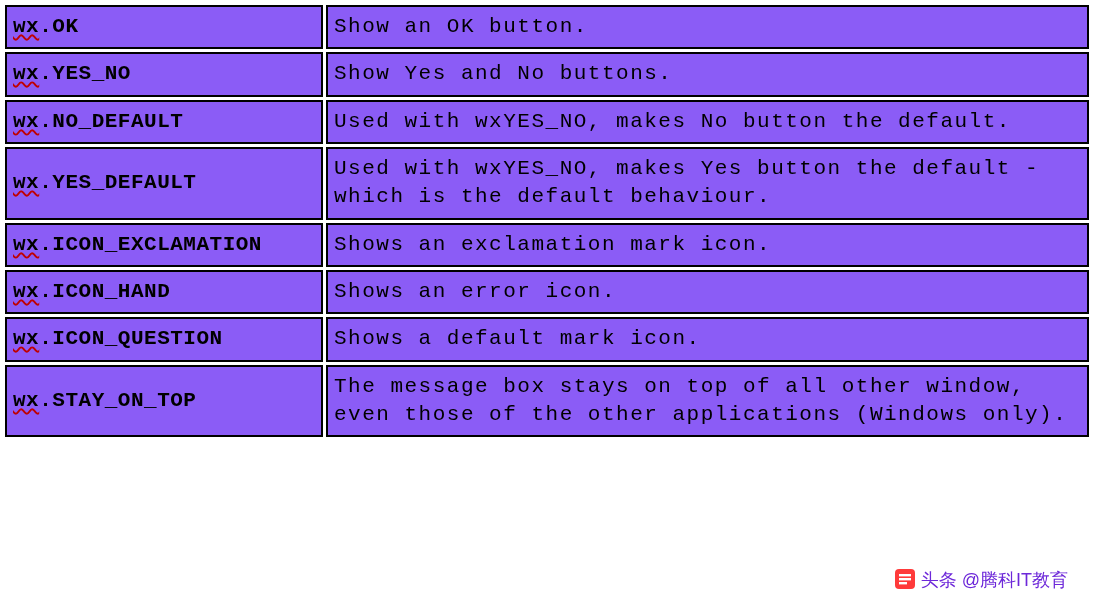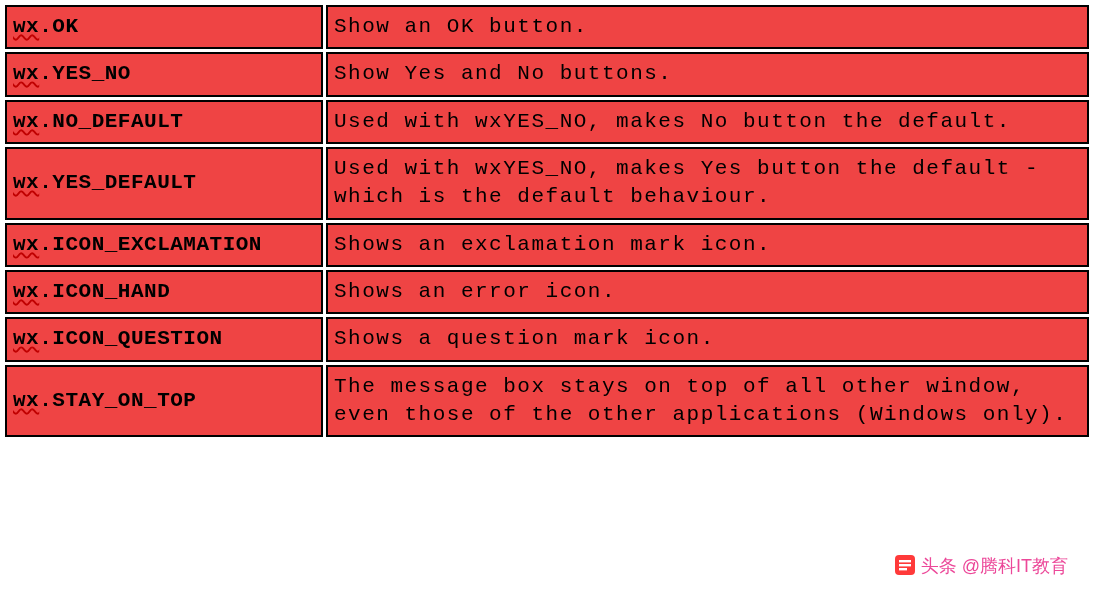--- a/index.html
+++ b/index.html
@@ -20,21 +20,21 @@
   table {
     border-collapse: separate;
     border-spacing: 3px;
     width: 1090px;
     table-layout: fixed;
   }
   td {
     border: 2px solid #000000;
     padding: 6px 6px 6px 6px;
     vertical-align: middle;
-    background: #ef4444;
+    background: #8b5cf6;
     line-height: 1.35;
     letter-spacing: 0.5px;
   }
   td.const-col {
     width: 318px;
     font-weight: bold;
   }
   td.desc-col {
     width: auto;
     font-weight: 500;
@@ -43,24 +43,24 @@
   }
   
   .sp {
     text-decoration: underline wavy #c00000;
     text-decoration-thickness: 1.5px;
     text-underline-offset: 2px;
   }
   .watermark {
     position: fixed;
     right: 26px;
-    bottom: 22px;
+    bottom: 8px;
     font-family: "Microsoft YaHei", "PingFang SC", sans-serif;
     font-size: 18px;
-    color: #ec4899;
+    color: #6d28d9;
     text-shadow: 0 0 4px rgba(255,255,255,0.9), 0 0 4px rgba(255,255,255,0.9);
     font-weight: 500;
   }
   .wm-ico {
     display: inline-block;
     vertical-align: -3px;
     margin-right: 6px;
     width: 20px;
     height: 20px;
   }
@@ -89,21 +89,21 @@
     <tr>
       <td class="const-col"><span class="sp">wx</span><span>.ICON_EXCLAMATION</span></td>
       <td class="desc-col">Shows an exclamation mark icon.</td>
     </tr>
     <tr>
       <td class="const-col"><span class="sp">wx</span><span>.ICON_HAND</span></td>
       <td class="desc-col">Shows an error icon.</td>
     </tr>
     <tr>
       <td class="const-col"><span class="sp">wx</span><span>.ICON_QUESTION</span></td>
-      <td class="desc-col">Shows a question mark icon.</td>
+      <td class="desc-col">Shows a default mark icon.</td>
     </tr>
     <tr>
       <td class="const-col"><span class="sp">wx</span><span>.STAY_ON_TOP</span></td>
       <td class="desc-col">The message box stays on top of all other window, even those of the other applications (Windows only).</td>
     </tr>
   </tbody>
 </table>
 
 <div class="watermark">
   <svg class="wm-ico" viewBox="0 0 20 20">

